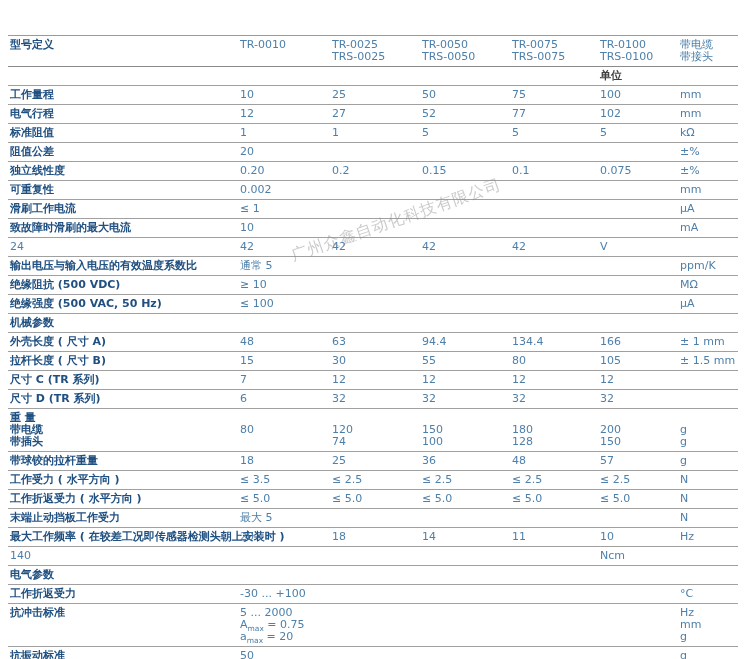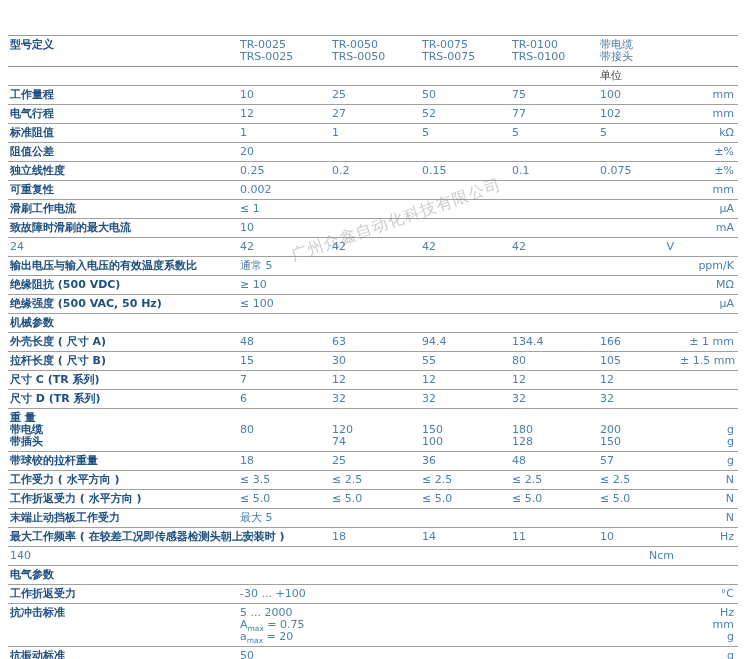--- a/index.html
+++ b/index.html
@@ -17,45 +17,48 @@
   .row{
     display:grid;
     grid-template-columns:230px 92px 90px 90px 88px 80px auto;
     border-bottom:1px solid #a0a0a0;
     padding:2px 0;
   }
   .header-row{border-bottom:1px solid #8a8a8a;}
   .cell{padding:1px 4px 1px 2px;}
   .line{min-height:12px;line-height:12px;font-size:11px;white-space:nowrap;}
   .header-row .line{color:#3d3d3d;font-weight:bold;}
-  .section-row .line{color:#3d3d3d;font-weight:normal;}
+  .section-row .line{color:#3d3d3d;font-weight:bold;}
   .label-cell .line{color:#205081;font-weight:bold;}
   .data-row .label-cell .line{color:#205081;}
   .col-cell .line{color:#4d7fa9;font-weight:normal;}
-  .unit-cell .line{color:#4d7fa9;font-weight:normal;text-align:right;}
+  .unit-cell .line{color:#4d7fa9;font-weight:normal;}
   .data-row .line{font-weight:normal;}
   .data-row .label-cell .line{font-weight:bold;}
   sub,sup{font-size:7.5px;line-height:0;}
   .watermark{
     position:absolute;left:292px;top:246px;
     transform:rotate(-19deg);transform-origin:left center;
     font-size:16px;letter-spacing:1px;color:rgba(140,140,140,0.45);
     white-space:nowrap;pointer-events:none;
   }
 </style>
 </head>
 <body>
 
 <div class="sheet">
   <div class="tbl" id="spec-table">
       <div class="row header-row">
         <div class="cell label-cell">
           <div class="line">型号定义</div>
         </div>
         <div class="cell col-cell">
+          <div class="line">TR-0010</div>
+        </div>
+        <div class="cell col-cell">
           <div class="line">TR-0025</div>
           <div class="line">TRS-0025</div>
         </div>
         <div class="cell col-cell">
           <div class="line">TR-0050</div>
           <div class="line">TRS-0050</div>
         </div>
         <div class="cell col-cell">
           <div class="line">TR-0075</div>
           <div class="line">TRS-0075</div>
@@ -161,21 +164,21 @@
         <div class="cell col-cell"></div>
         <div class="cell unit-cell">
           <div class="line">±%</div>
         </div>
       </div>
       <div class="row data-row">
         <div class="cell label-cell">
           <div class="line">独立线性度</div>
         </div>
         <div class="cell col-cell">
-          <div class="line">0.25</div>
+          <div class="line">0.20</div>
         </div>
         <div class="cell col-cell">
           <div class="line">0.2</div>
         </div>
         <div class="cell col-cell">
           <div class="line">0.15</div>
         </div>
         <div class="cell col-cell">
           <div class="line">0.1</div>
         </div>

